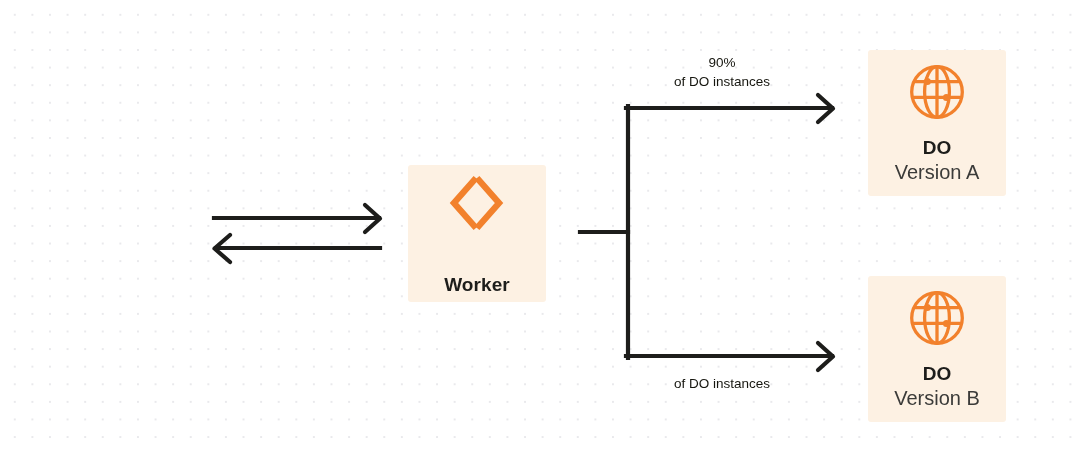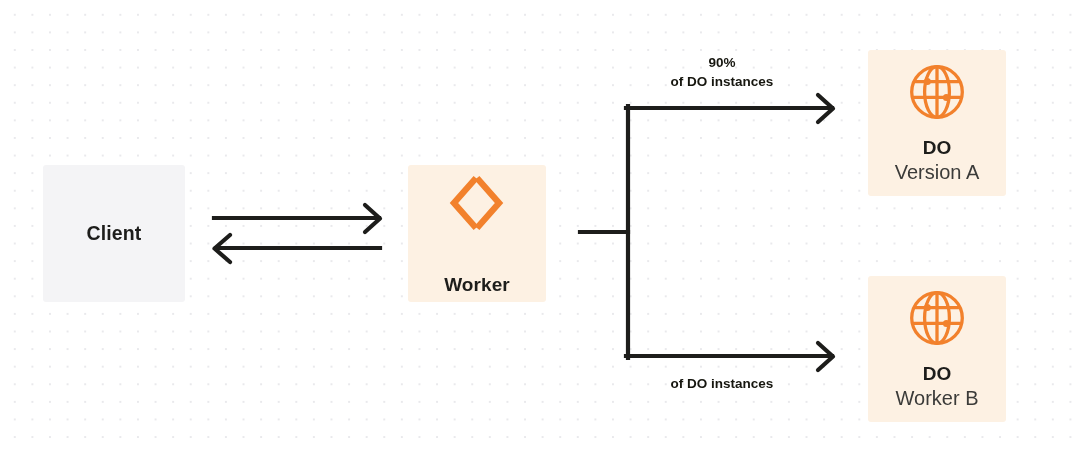--- a/index.html
+++ b/index.html
@@ -88,21 +88,21 @@
   }
 
   .worker-icon { margin-bottom: 17px; }
   .do-icon { margin-bottom: 13px; }
 
   
   .edge-label {
     position: absolute;
     text-align: center;
     font-size: 13.5px;
-    font-weight: bold;
+    font-weight: normal;
     color: #16160f;
     line-height: 1.42;
     white-space: nowrap;
   }
 
   .label-top {
     left: 627px;
     top: 53px;
     width: 190px;
   }
@@ -161,23 +161,20 @@
 
   <div class="edge-label label-top">
     <div>90%</div>
     <div>of DO instances</div>
   </div>
 
   <div class="edge-label label-bottom">
     <div>of DO instances</div>
   </div>
 
-  <div class="node node-client">
-    <div class="node-title node-title-client">Client</div>
-  </div>
 
   <div class="node node-worker">
     <span class="worker-icon">
       <svg width="62" height="62" viewBox="0 0 62 62" aria-hidden="true">
         <g fill="none" stroke="#f2812c" stroke-width="6.4" stroke-linejoin="miter" stroke-linecap="butt">
           <polyline points="30,6 8,31 30,56"></polyline>
           <polyline points="31,6 53,31 31,56"></polyline>
         </g>
       </svg>
     </span>
@@ -210,16 +207,16 @@
           <line x1="29" y1="3.7" x2="29" y2="54.3"></line>
           <line x1="6.3" y1="18.6" x2="51.7" y2="18.6"></line>
           <line x1="3.9" y1="34.4" x2="54.1" y2="34.4"></line>
           <ellipse cx="29" cy="29" rx="12.4" ry="25.3"></ellipse>
         </g>
         <circle cx="19.4" cy="18.6" r="3.5" fill="#f2812c"></circle>
         <circle cx="38.4" cy="34.4" r="3.5" fill="#f2812c"></circle>
       </svg>
     </span>
     <div class="node-title">DO</div>
-    <div class="node-subtitle">Worker B</div>
+    <div class="node-subtitle">Version B</div>
   </div>
 
 </div>
 
 </body></html>

